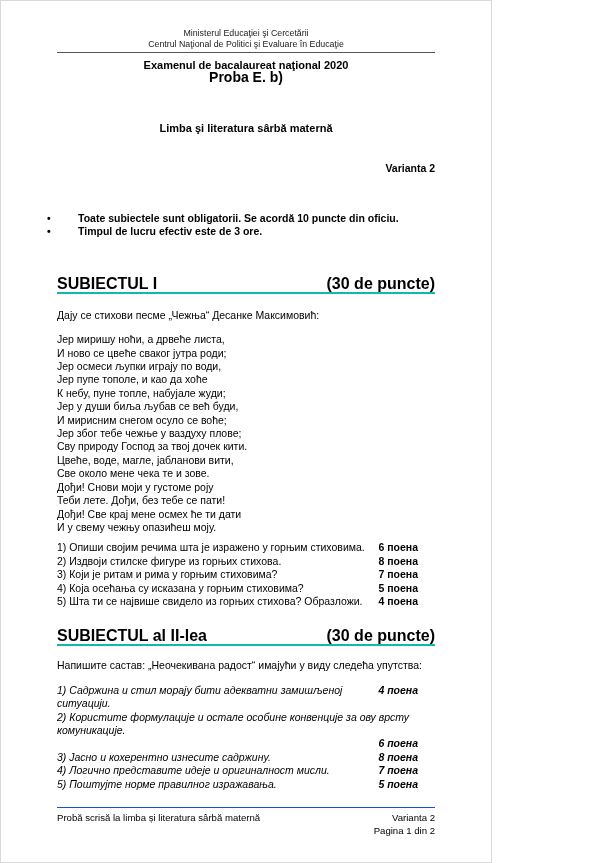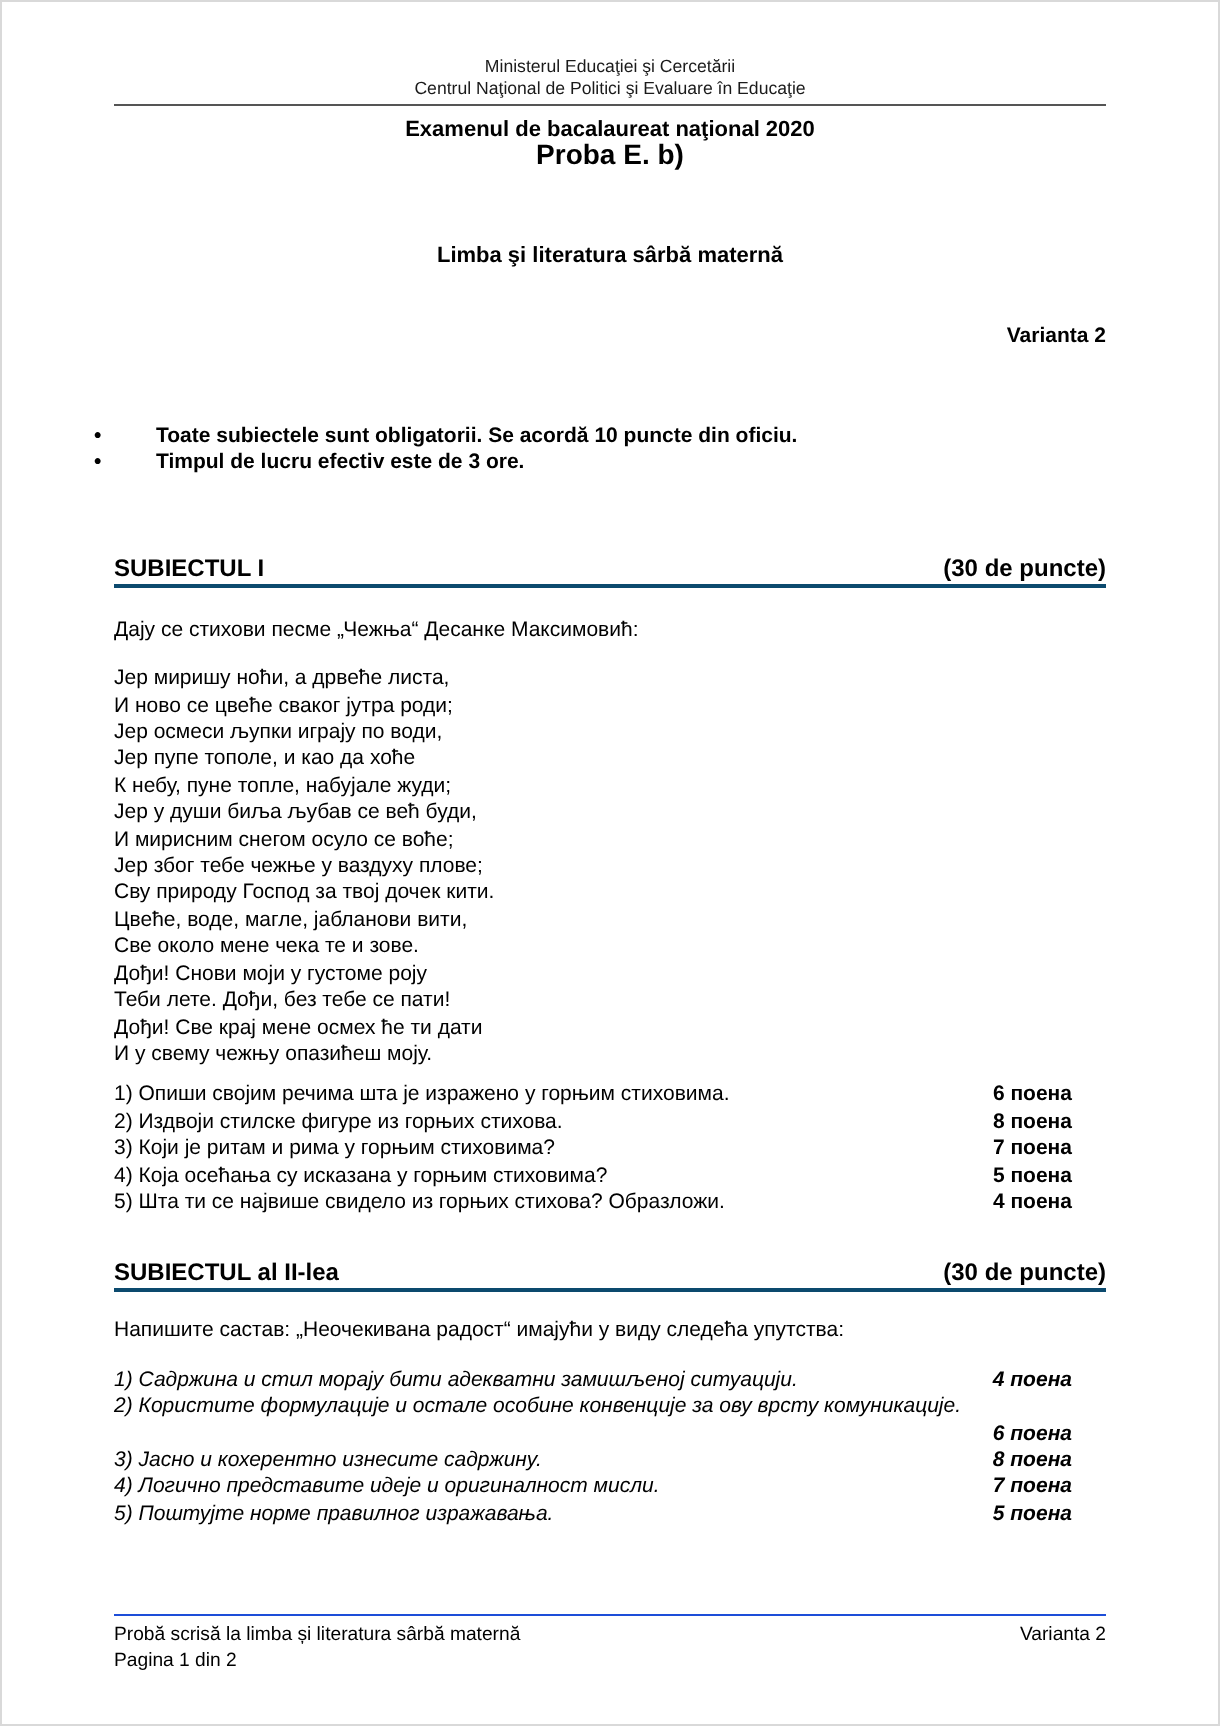--- a/index.html
+++ b/index.html
@@ -1,17 +1,17 @@
 <!DOCTYPE html>
 <html><head>
 <meta charset="utf-8">
 <style>
   html, body { margin: 0; padding: 0; background: #ffffff; }
   .page {
-    width: 610px;
+    width: 492px;
     height: 863px;
     background: #ffffff;
     color: #000000;
     font-family: "Liberation Sans", "DejaVu Sans", sans-serif;
     font-size: 10.5px;
     line-height: 13.4px;
     position: relative;
     box-sizing: border-box;
     padding: 28px 57px 0 57px;
     box-shadow: inset 0 0 0 1px #d9d9d9;
@@ -21,40 +21,40 @@
   .header-rule { border: 0; border-top: 1px solid #555; margin: 2px 0 0 0; }
   .exam-title { font-weight: bold; font-size: 11px; line-height: 12px; margin-top: 6px; text-align: center; }
   .exam-proba { font-weight: bold; font-size: 14px; line-height: 12px; text-align: center; }
   .subject-title { font-weight: bold; font-size: 11px; line-height: 12px; margin-top: 39px; text-align: center; }
   .variant-top { font-weight: bold; font-size: 10.5px; line-height: 13px; margin-top: 28px; text-align: right; }
   .notices { margin-top: 37px; font-weight: bold; }
   .notice-row { display: flex; margin-left: -10px; }
   .notice-bullet { width: 31px; flex: none; }
   .section-head {
     display: flex; justify-content: space-between;
-    font-weight: bold; font-size: 12px; line-height: 12px;
-    border-bottom: 2px solid #0c4a6e; padding-bottom: 2px;
+    font-weight: bold; font-size: 16px; line-height: 12px;
+    border-bottom: 2px solid #14b8a6; padding-bottom: 2px;
   }
   .section-head.first { margin-top: 39px; }
   .section-head.second { margin-top: 22px; }
   .s1-intro { margin-top: 15px; }
   .poem { margin-top: 11px; }
   .q-list { margin-top: 7px; }
   .q-row { display: flex; justify-content: space-between; }
   .q-points { font-weight: bold; flex: none; padding-right: 17px; }
   .s2-intro { margin-top: 13px; }
   .s2-items { margin-top: 11px; font-style: italic; }
   .points-line { text-align: right; font-weight: bold; padding-right: 17px; }
   .footer {
     position: absolute; left: 57px; right: 57px; top: 807px;
     border-top: 1px solid #1d4ed8; padding-top: 3px;
     font-size: 9.6px; line-height: 13px;
   }
   .footer-row { display: flex; justify-content: space-between; }
-  .footer-center { text-align: left; }
+  .footer-center { text-align: right; }
 </style>
 </head>
 <body>
 
 <div class="page">
 
   <div class="ministry-line">Ministerul Educaţiei şi Cercetării</div>
   <div class="ministry-line">Centrul Naţional de Politici şi Evaluare în Educaţie</div>
   <hr class="header-rule">
 

